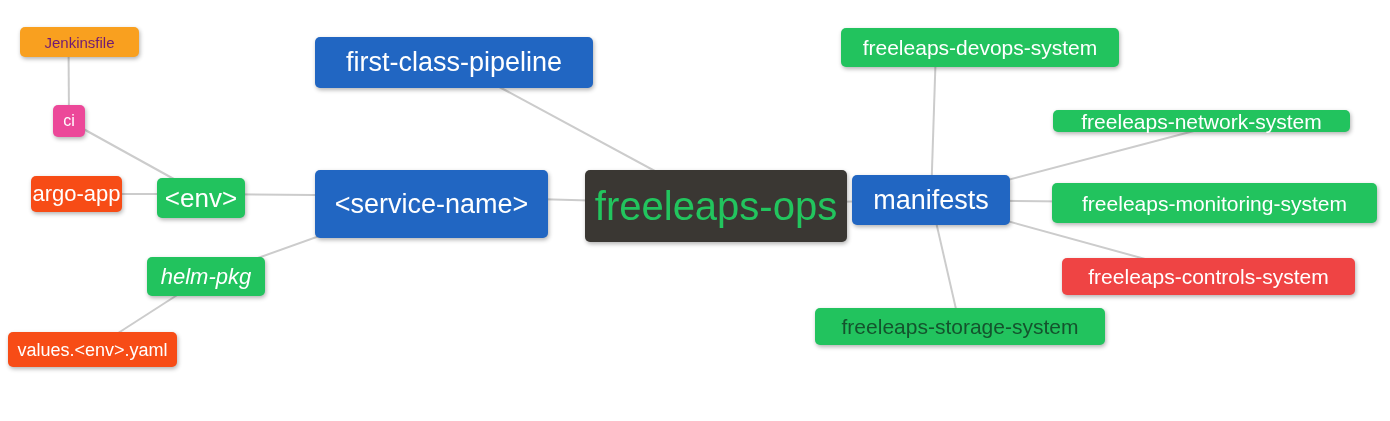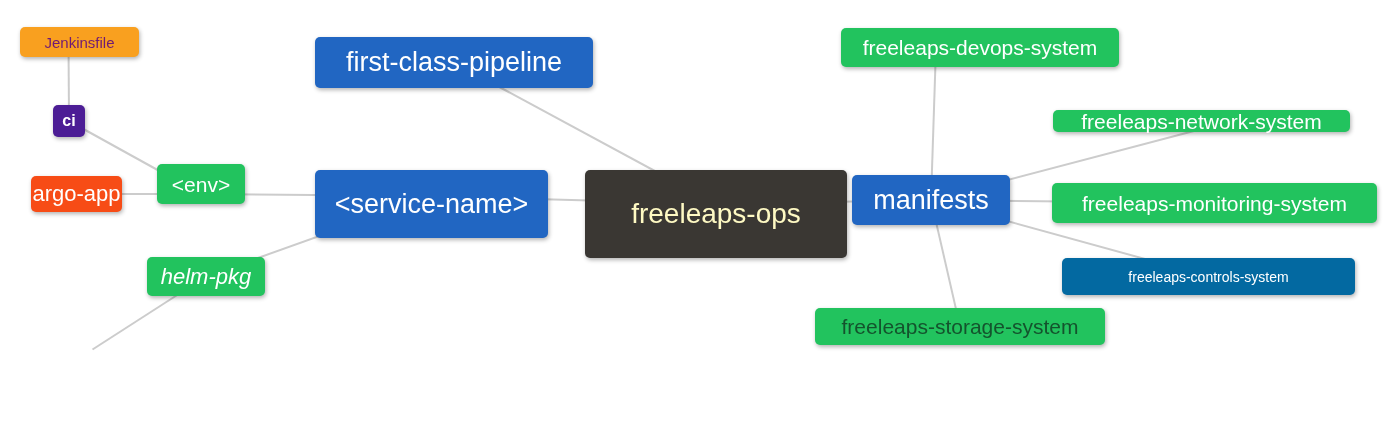--- a/index.html
+++ b/index.html
@@ -47,27 +47,28 @@
       <line x1="92.5" y1="349.5" x2="206" y2="276.5" stroke="#cccccc" stroke-width="2"></line>
       <line x1="454" y1="62.5" x2="716" y2="204" stroke="#cccccc" stroke-width="2"></line>
       <line x1="431.5" y1="196" x2="716" y2="204" stroke="#cccccc" stroke-width="2"></line>
       <line x1="716" y1="204" x2="931" y2="200" stroke="#cccccc" stroke-width="2"></line>
       <line x1="931" y1="200" x2="936" y2="47.5" stroke="#cccccc" stroke-width="2"></line>
       <line x1="931" y1="200" x2="1201.5" y2="129" stroke="#cccccc" stroke-width="2"></line>
       <line x1="931" y1="200" x2="1214.5" y2="203" stroke="#cccccc" stroke-width="2"></line>
       <line x1="931" y1="200" x2="1208.5" y2="276.5" stroke="#cccccc" stroke-width="2"></line>
       <line x1="931" y1="200" x2="960" y2="326.5" stroke="#cccccc" stroke-width="2"></line>
     </svg>
-<div class="node" style="left: 585px; top: 170px; width: 262px; height: 88px; font-size: 28px; background: rgb(58, 55, 51); color: #fef9c3;">freeleaps-ops</div>
+<div class="node" style="left: 585px; top: 170px; width: 262px; height: 72px; font-size: 40px; background: rgb(58, 55, 51); color: #22c55e;">freeleaps-ops</div>
     <div class="node" style="left: 315px; top: 37px; width: 278px; height: 51px; font-size: 27px; background: rgb(33, 102, 194); color: rgb(255, 255, 255);">first-class-pipeline</div>
     <div class="node" style="left: 315px; top: 170px; width: 233px; height: 68px; font-size: 27px; background: rgb(33, 102, 194); color: rgb(255, 255, 255);">&lt;service-name&gt;</div>
     <div class="node" style="left: 852px; top: 175px; width: 158px; height: 50px; font-size: 27px; background: rgb(33, 102, 194); color: rgb(255, 255, 255);">manifests</div>
-    <div class="node" style="left: 157px; top: 164px; width: 88px; height: 40px; font-size: 21px; background: rgb(34, 195, 94); color: rgb(255, 255, 255);">&lt;env&gt;</div>
+    <div class="node" style="left: 157px; top: 178px; width: 88px; height: 40px; font-size: 26px; background: rgb(34, 195, 94); color: rgb(255, 255, 255);">&lt;env&gt;</div>
     <div class="node" style="left: 147px; top: 257px; width: 118px; height: 39px; font-size: 22px; background: rgb(34, 195, 94); color: rgb(255, 255, 255); font-style: italic;">helm-pkg</div>
-    <div class="node" style="left: 53px; top: 105px; width: 32px; height: 32px; font-size: 16px; background: #4c1d95; color: rgb(255, 255, 255); font-weight: bold;">ci</div>
+    <div class="node" style="left: 53px; top: 105px; width: 32px; height: 32px; font-size: 16px; background: #ec4899; color: rgb(255, 255, 255);">ci</div>
     <div class="node" style="left: 31px; top: 176px; width: 91px; height: 36px; font-size: 22px; background: rgb(247, 76, 22); color: rgb(255, 255, 255);">argo-app</div>
     <div class="node" style="left: 20px; top: 27px; width: 119px; height: 30px; font-size: 15px; background: rgb(249, 160, 31); color: #701a75;">Jenkinsfile</div>
+    <div class="node" style="left: 8px; top: 332px; width: 169px; height: 35px; font-size: 18px; background: rgb(247, 76, 22); color: rgb(255, 255, 255);">values.&lt;env&gt;.yaml</div>
     <div class="node" style="left: 797px; top: 28px; width: 278px; height: 39px; font-size: 21px; background: rgb(34, 195, 94); color: rgb(255, 255, 255); margin-left: 44px;">freeleaps-devops-system</div>
     <div class="node" style="left: 1053px; top: 110px; width: 297px; height: 22px; font-size: 21px; background: rgb(34, 195, 94); color: rgb(255, 255, 255);">freeleaps-network-system</div>
     <div class="node" style="left: 1052px; top: 183px; width: 325px; height: 40px; font-size: 21px; background: rgb(34, 195, 94); color: rgb(255, 255, 255);">freeleaps-monitoring-system</div>
-    <div class="node" style="left: 1062px; top: 258px; width: 293px; height: 37px; font-size: 14px; background: #0369a1; color: rgb(255, 255, 255);">freeleaps-controls-system</div>
+    <div class="node" style="left: 1062px; top: 258px; width: 293px; height: 37px; font-size: 21px; background: #ef4444; color: rgb(255, 255, 255);">freeleaps-controls-system</div>
     <div class="node" style="left: 815px; top: 308px; width: 290px; height: 37px; font-size: 21px; background: rgb(34, 195, 94); color: #14532d;">freeleaps-storage-system</div>
   </div>
 
 </body></html>

